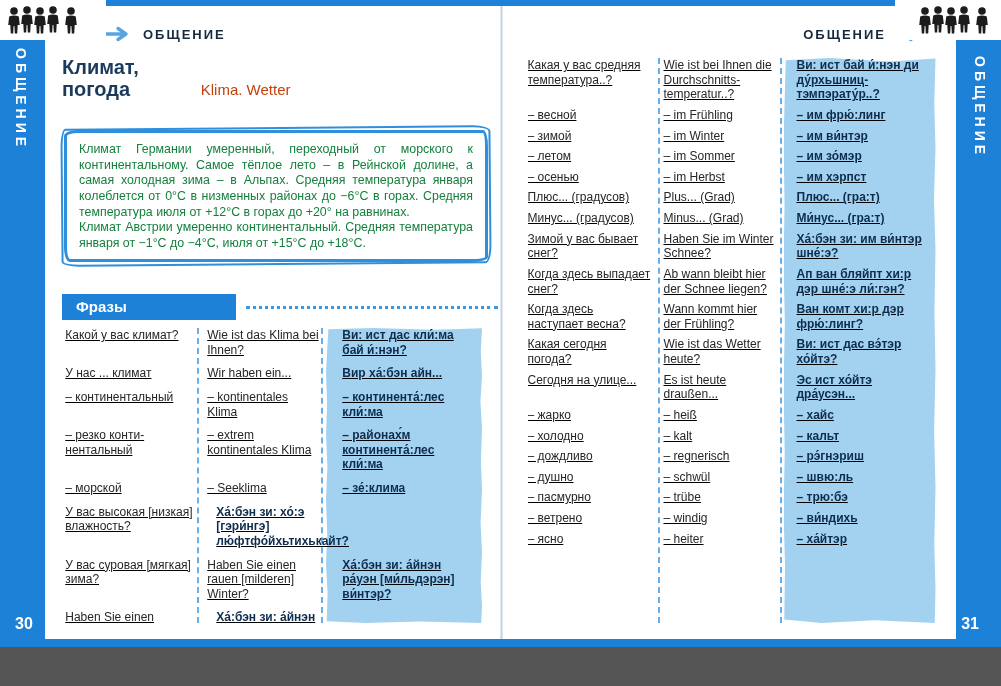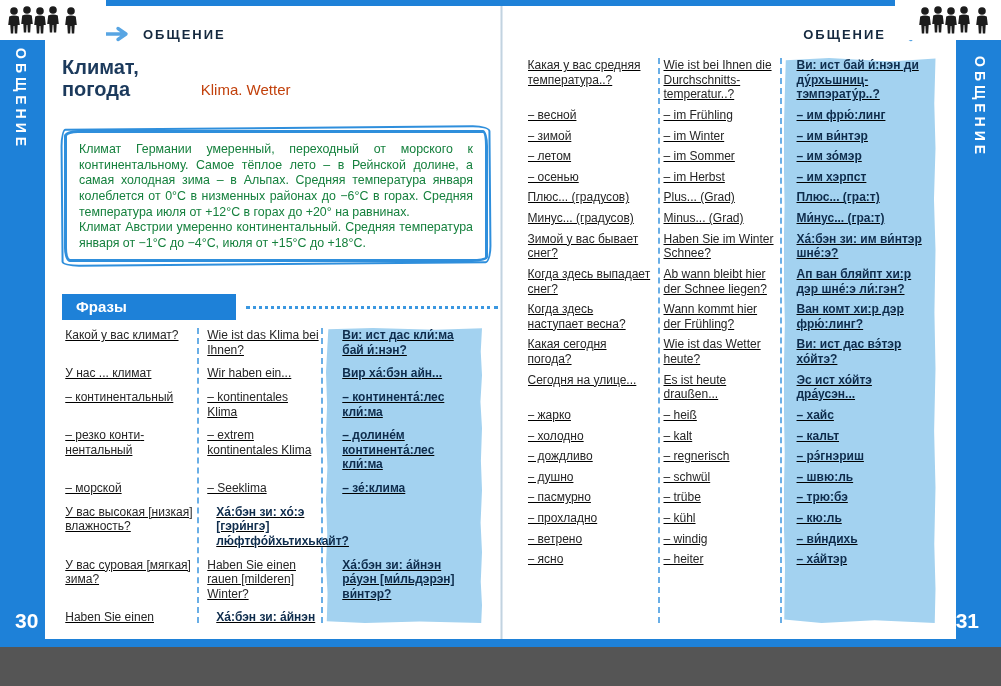--- a/index.html
+++ b/index.html
@@ -13,21 +13,21 @@
   .spine{position:absolute;left:50%;top:0;bottom:0;width:3px;margin-left:-1px;
     background:linear-gradient(to right,#eef3f8,#c2d3e0,#eef3f8);}
   .page{position:relative;flex:1;overflow:hidden;}
   .corner{position:absolute;top:0;width:98px;height:40px;background:#fff;z-index:6;display:flex;align-items:center;}
   .corner-left{left:0;padding-left:8px;}
   .corner-right{right:0;justify-content:flex-end;padding-right:8px;}
   .vlabel{position:absolute;color:#fff;font-weight:bold;font-size:14px;letter-spacing:4px;
     writing-mode:vertical-rl;z-index:3;}
   .vlabel-left{left:13px;top:48px;}
   .vlabel-right{right:13px;top:56px;}
-  .pagenum{position:absolute;bottom:14px;color:#fff;font-weight:bold;font-size:21px;z-index:3;}
+  .pagenum{position:absolute;bottom:14px;color:#fff;font-weight:bold;font-size:16px;z-index:3;}
   .pagenum-left{left:15px;}
   .pagenum-right{right:22px;}
   
   .page-header{position:absolute;top:20px;display:flex;align-items:center;gap:10px;z-index:2;}
   .ph-left{left:58px;}
   .ph-right{right:30px;}
   .ph-label{font-size:13px;font-weight:bold;letter-spacing:2px;color:#15293f;}
   
   .title-row{position:absolute;top:50px;left:17px;right:18px;display:flex;align-items:flex-end;}
   .title{margin:0;font-size:20px;line-height:1.12;font-weight:bold;color:#1c3a5c;}
@@ -114,21 +114,21 @@
               <div class="pcell tr">Вир ха́:бэн айн...</div>
             </div>
             <div class="prow">
               <div class="pcell ru">– континенталь­ный</div>
               <div class="pcell de">– kontinentales Klima</div>
               <div class="pcell tr">– континента́:лес кли́:ма</div>
             </div>
             <div class="prow">
               <div class="pcell ru">– резко конти­нентальный</div>
               <div class="pcell de">– extrem kontinentales Klima</div>
-              <div class="pcell tr">– долине́м континента́:лес кли́:ма</div>
+              <div class="pcell tr">– районах́м континента́:лес кли́:ма</div>
             </div>
             <div class="prow">
               <div class="pcell ru">– морской</div>
               <div class="pcell de">– Seeklima</div>
               <div class="pcell tr">– зе́:клима</div>
             </div>
             <div class="prow">
               <div class="pcell ru">У вас высокая [низкая] влажность?</div>
               <div class="pcell tr">Ха́:бэн зи: хо́:э [гэри́нгэ] лю́фтфо́йхьтихькайт?</div>
             </div>
@@ -235,25 +235,20 @@
             </div>
             <div class="prow">
               <div class="pcell ru">– душно</div>
               <div class="pcell de">– schwül</div>
               <div class="pcell tr">– швю:ль</div>
             </div>
             <div class="prow">
               <div class="pcell ru">– пасмурно</div>
               <div class="pcell de">– trübe</div>
               <div class="pcell tr">– трю:бэ</div>
-            </div>
-            <div class="prow">
-              <div class="pcell ru">– прохладно</div>
-              <div class="pcell de">– kühl</div>
-              <div class="pcell tr">– кю:ль</div>
             </div>
             <div class="prow">
               <div class="pcell ru">– ветрено</div>
               <div class="pcell de">– windig</div>
               <div class="pcell tr">– ви́ндихь</div>
             </div>
             <div class="prow">
               <div class="pcell ru">– ясно</div>
               <div class="pcell de">– heiter</div>
               <div class="pcell tr">– ха́йтэр</div>

